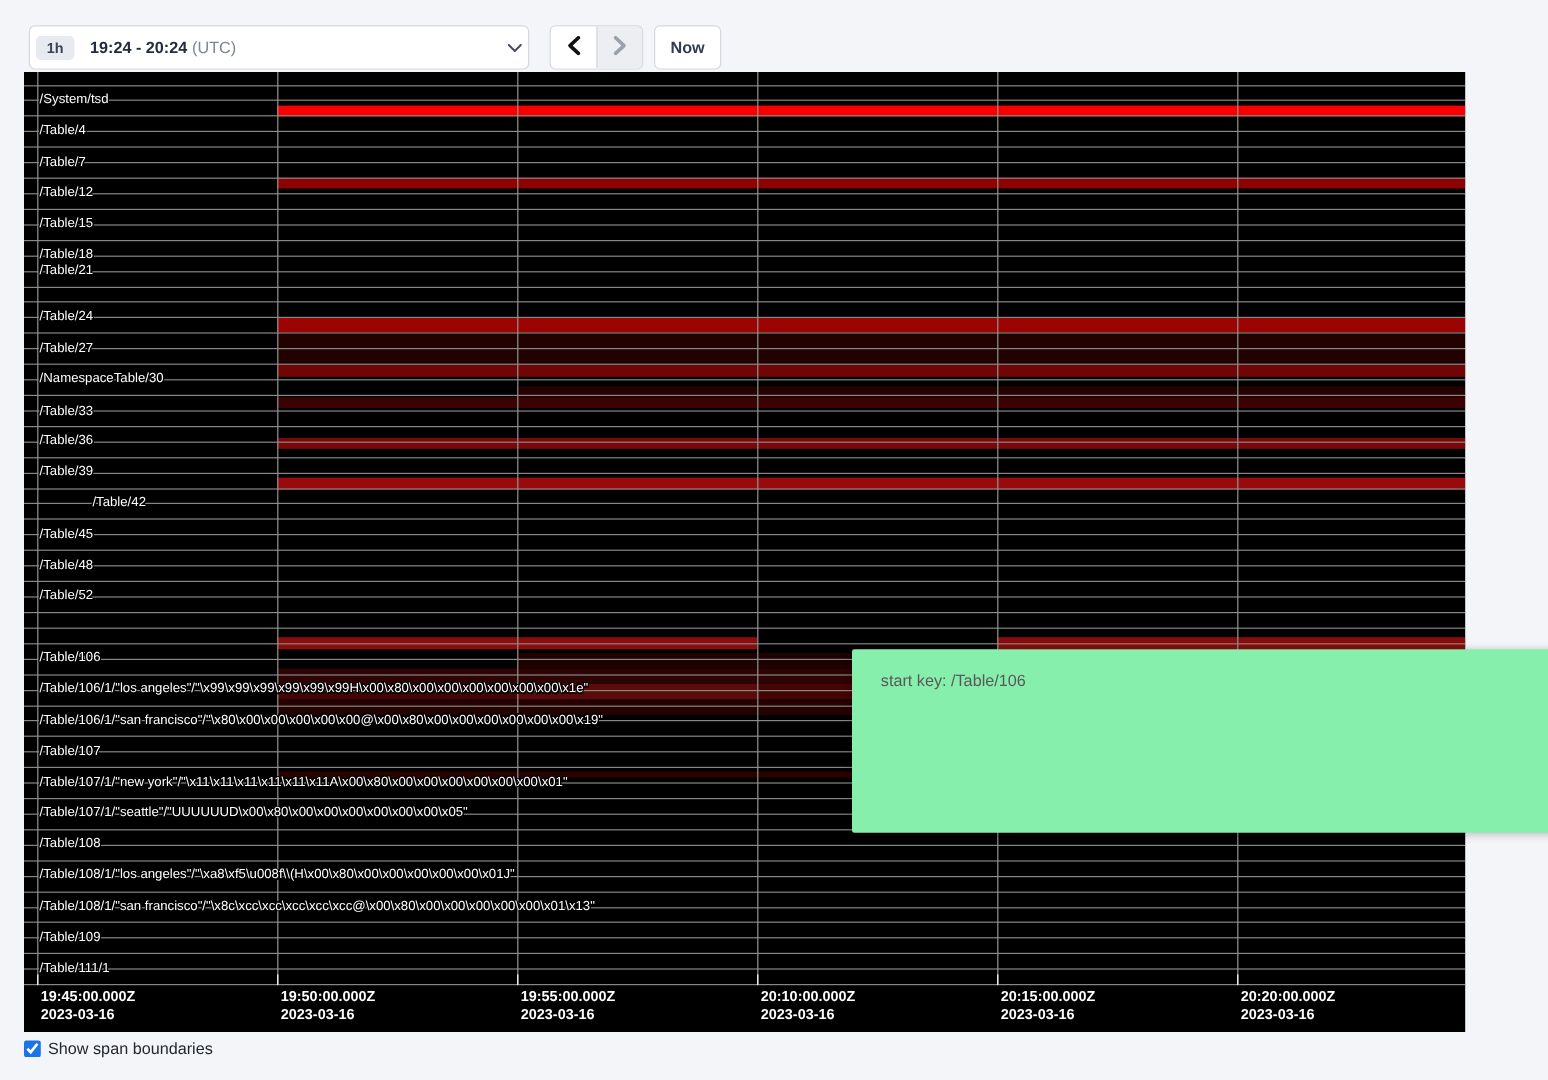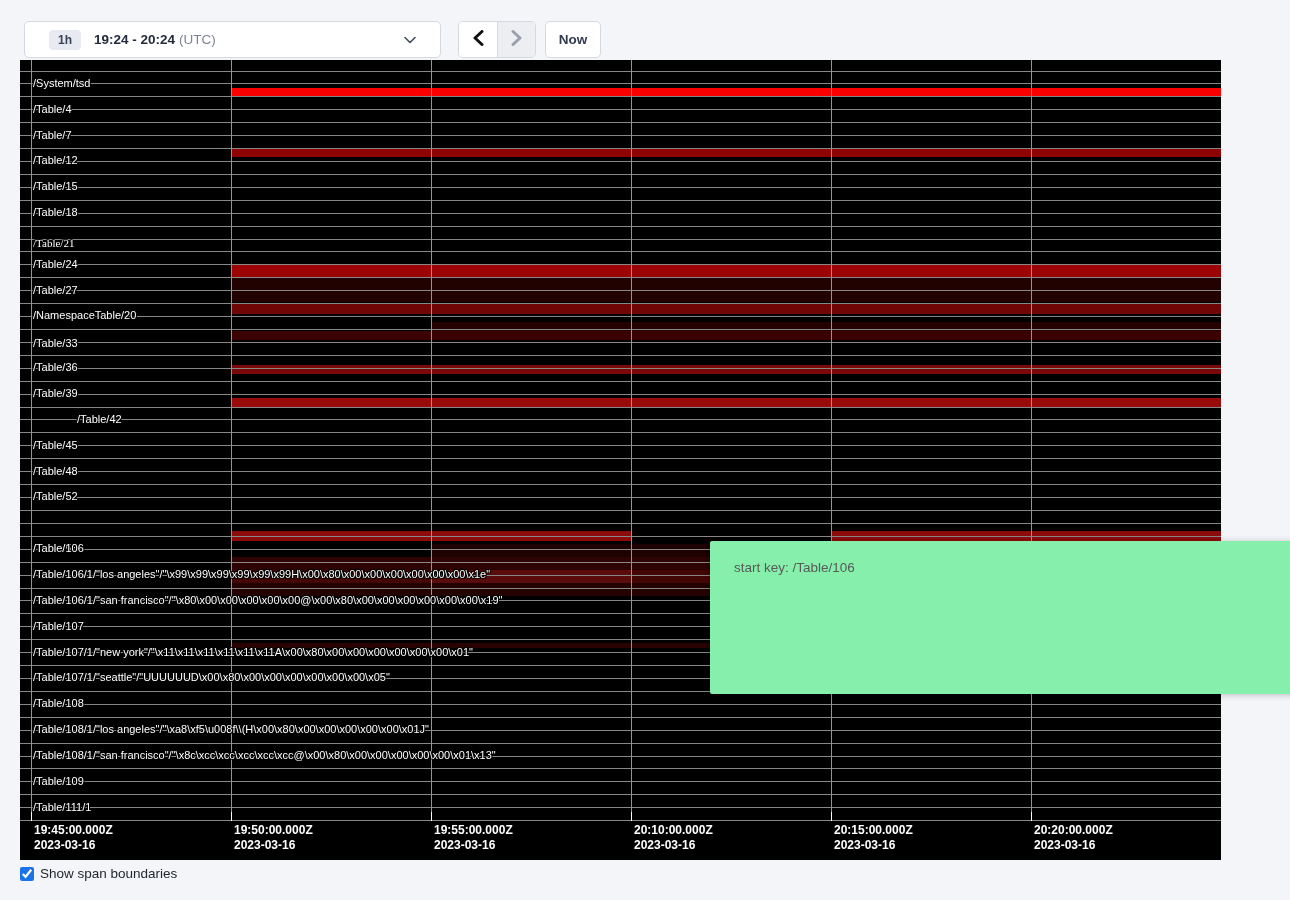--- a/index.html
+++ b/index.html
@@ -7,21 +7,21 @@
   body {
     position: relative;
     background: #f4f5f9;
     font-family: "Liberation Sans", sans-serif;
     overflow: hidden;
   }
   
   .range-selector {
     position:absolute; left:24px; top:21px; width:417px; height:37px;
     background:#fff; border:1px solid #d5d8e0; border-radius:5px;
-    display:flex; align-items:center; padding:0 24px; cursor:pointer;
+    display:flex; align-items:center; padding:0 5px; cursor:pointer;
   }
   .range-badge {
     background:#e7eaf0; color:#394356; font-size:12px; font-weight:700;
     padding:3px 9px; border-radius:4px;
   }
   .range-text { margin-left:13px; font-size:13.5px; color:#232c3d; font-weight:700; }
   .range-utc  { color:#7d8594; font-weight:400; margin-left:4px; font-size:13.5px; }
   .range-chevron { margin-left:auto; display:flex; align-items:center; }
   .nav-group {
     position:absolute; left:458px; top:21px; height:37px; display:flex;
@@ -216,24 +216,24 @@
     <div class="axis-label" style="left: 1014px;">
       <div>20:20:00.000Z</div>
       <div>2023-03-16</div>
     </div>
     <div class="row-label" style="top: 16.8px;">/System/tsd</div>
     <div class="row-label" style="top: 42.65px;">/Table/4</div>
     <div class="row-label" style="top: 68.5px;">/Table/7</div>
     <div class="row-label" style="top: 94.35px;">/Table/12</div>
     <div class="row-label" style="top: 120.2px;">/Table/15</div>
     <div class="row-label" style="top: 146.05px; text-align: center;">/Table/18</div>
-    <div class="row-label" style="top: 177px; font-family: Liberation Serif, serif;">/Table/21</div>
+    <div class="row-label" style="top: 159px;">/Table/21</div>
     <div class="row-label" style="top: 197.75px;">/Table/24</div>
     <div class="row-label" style="top: 223.6px;">/Table/27</div>
-    <div class="row-label" style="top: 249.45px;">/NamespaceTable/20</div>
+    <div class="row-label" style="top: 249.45px;">/NamespaceTable/30</div>
     <div class="row-label" style="top: 277px;">/Table/33</div>
     <div class="row-label" style="top: 301.15px;">/Table/36</div>
     <div class="row-label" style="top: 327px;">/Table/39</div>
     <div class="row-label" style="top: 352.85px; padding-left: 44px;">/Table/42</div>
     <div class="row-label" style="top: 378.7px;">/Table/45</div>
     <div class="row-label" style="top: 404.55px;">/Table/48</div>
     <div class="row-label" style="top: 430.4px;">/Table/52</div>
     <div class="row-label" style="top: 456.25px; margin-top: 26px;">/Table/55</div>
     <div class="row-label" style="top: 482.1px;">/Table/106</div>
     <div class="row-label" style="top: 507.95px;">/Table/106/1/"los angeles"/"\x99\x99\x99\x99\x99\x99H\x00\x80\x00\x00\x00\x00\x00\x00\x1e"</div>

